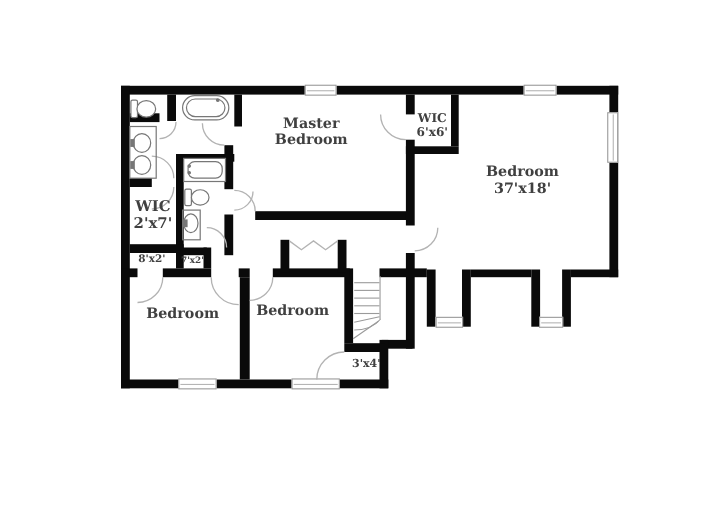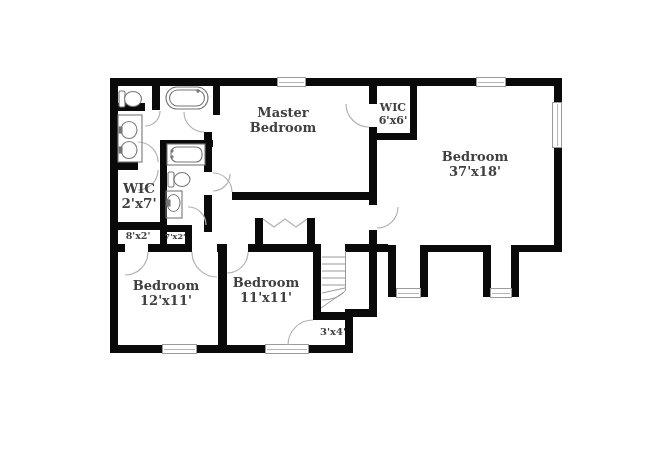--- a/index.html
+++ b/index.html
@@ -157,26 +157,24 @@
     <span class="l">37'x18'</span>
   </div>
 
   <div class="room-label" style="left:109px;top:181px;width:60px;font-size:13.5px;line-height:15px;">
     <span class="l">WIC</span>
     <span class="l">2'x7'</span>
   </div>
 
   <div class="room-label" style="left:116px;top:279px;width:100px;font-size:13px;line-height:14.5px;">
     <span class="l">Bedroom</span>
-    <span class="l">12'x11'</span>
   </div>
 
   <div class="room-label" style="left:216px;top:276px;width:100px;font-size:13px;line-height:14.5px;">
     <span class="l">Bedroom</span>
-    <span class="l">11'x11'</span>
   </div>
 
 
   <div class="room-label" style="left:117px;top:230px;width:42px;font-size:9.5px;line-height:11px;">
     <span class="l">8'x2'</span>
   </div>
 
   <div class="room-label" style="left:163px;top:232px;width:24px;font-size:8px;line-height:9px;">
     <span class="l">7'x2'</span>
   </div>

